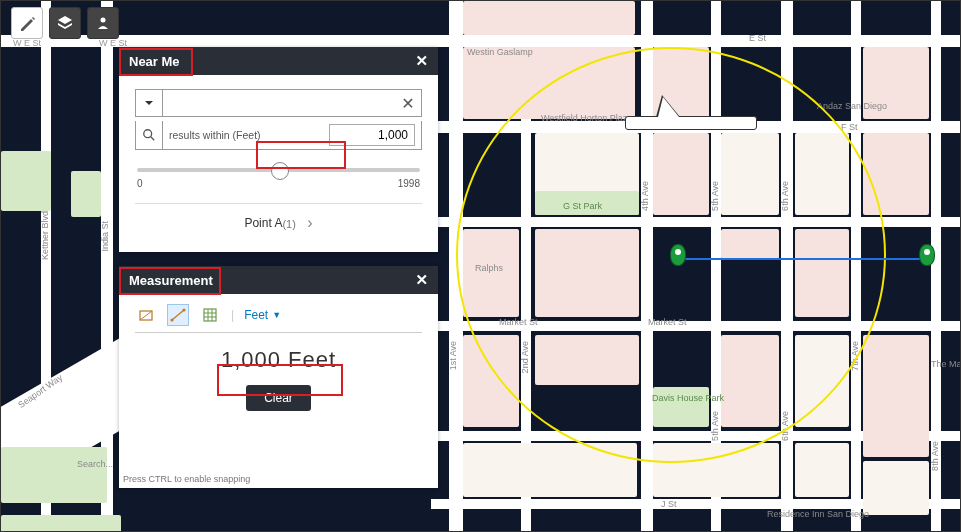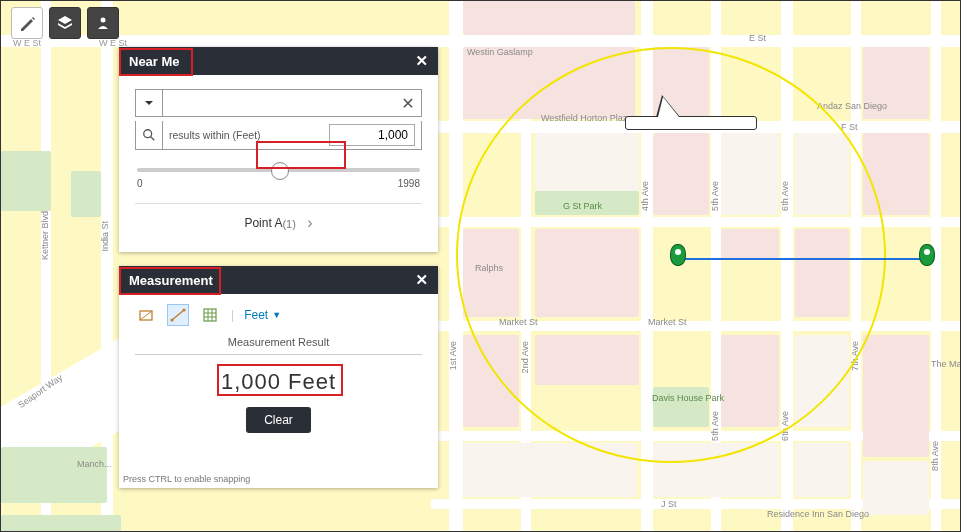--- a/index.html
+++ b/index.html
@@ -9,21 +9,21 @@
     background: #eee;
   }
   .stage {
     position: relative; width: 959px; height: 530px;
     border: 1px solid #333;
     overflow: hidden;
   }
   
   .map {
     position: absolute; inset: 0;
-    background: #fef9c3;
+    background: #0f172a;
   }
   .road { position: absolute; background: #fff; }
   .park { position: absolute; background: #d6e9c6; border-radius: 2px; }
   .block { position: absolute; background: #faf4ef; border-radius: 2px; }
   .pinkblock { position: absolute; background: #f6e3e0; border-radius: 2px; }
   .maplabel { position: absolute; font-size: 9px; color: #8a8a8a; white-space: nowrap; }
   .parklabel { color: #5a8a4a; }
   .vlabel { writing-mode: vertical-rl; transform: rotate(180deg); }
   .rotlabel-l { transform: rotate(-35deg); transform-origin: left center; }
 
@@ -237,21 +237,21 @@
     <div class="maplabel vlabel" style="left:929px; top:440px;">8th Ave</div>
     <div class="maplabel vlabel" style="left:447px; top:340px;">1st Ave</div>
     <div class="maplabel vlabel" style="left:519px; top:340px;">2nd Ave</div>
     <div class="maplabel" style="left:466px; top:46px; width:56px;">Westin Gaslamp</div>
     <div class="maplabel" style="left:540px; top:112px; width:70px;">Westfield Horton Plaza</div>
     <div class="maplabel" style="left:816px; top:100px; width:56px;">Andaz San Diego</div>
     <div class="maplabel" style="left:766px; top:508px; width:80px;">Residence Inn San Diego</div>
     <div class="maplabel vlabel" style="left:99px; top:220px;">India St</div>
     <div class="maplabel vlabel" style="left:39px; top:210px;">Kettner Blvd</div>
     <div class="maplabel rotlabel-l" style="left:18px; top:400px;">Seaport Way</div>
-    <div class="maplabel" style="left:76px; top:458px;">Manch...</div>
+    <div class="maplabel" style="left:76px; top:458px;">Search...</div>
 
     <div class="buffer-circle" style="left:455px; top:46px; width:426px; height:412px;"></div>
 
     <div class="measure-line" style="left:676px; top:257px; width:249px;"></div>
     <div class="pin" style="left:669px; top:243px;">
         <div class="hole"></div>
       </div>
     <div class="pin" style="left:918px; top:243px;">
         <div class="hole"></div>
       </div>
@@ -356,21 +356,20 @@
               <line x1="6" y1="2" x2="6" y2="14" stroke="#6a9a4a"></line>
               <line x1="10" y1="2" x2="10" y2="14" stroke="#6a9a4a"></line>
             </svg>
         </div>
         <span class="sep">|</span>
         <div class="unit">
           <span>Feet</span>
           <span class="caret">▼</span>
         </div>
       </div>
-      <div class="ms-title">Measurement Result</div>
       <div class="ms-hr"></div>
       <div class="ms-result">1,000 Feet</div>
       <button class="clear-btn">Clear</button>
     </div>
     <div class="snap-hint">Press CTRL to enable snapping</div>
   </div>
 
   <div class="hl" style="left:118px; top:47px; width:70px; height:24px;"></div>
   <div class="hl" style="left:255px; top:140px; width:86px; height:24px;"></div>
   <div class="hl" style="left:118px; top:266px; width:98px; height:24px;"></div>

